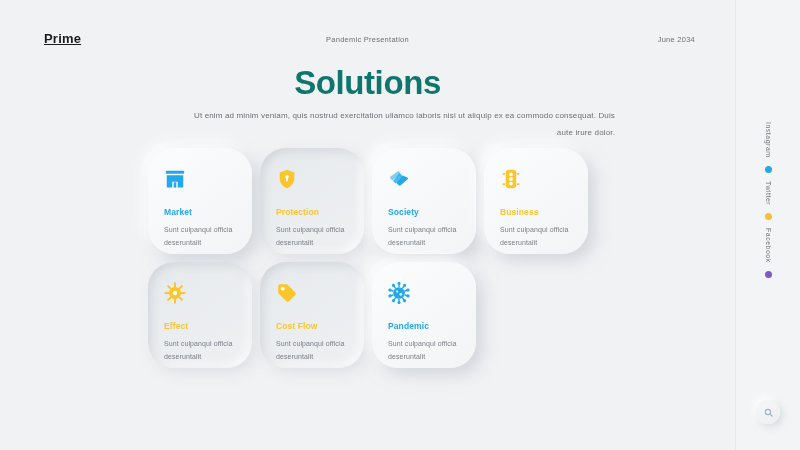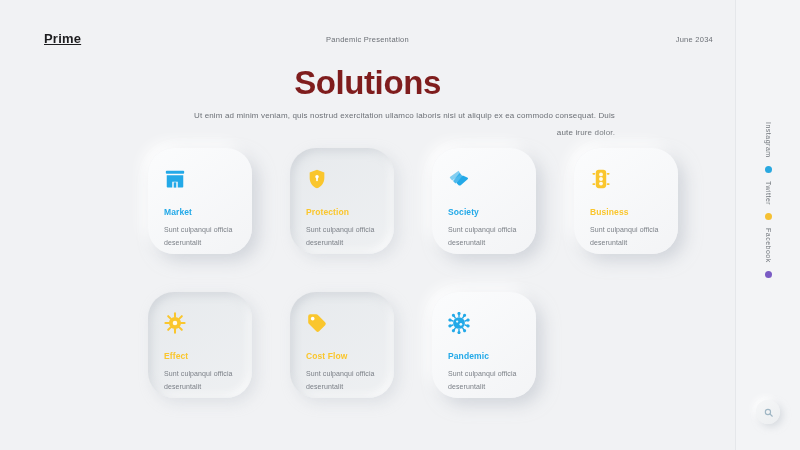--- a/index.html
+++ b/index.html
@@ -17,44 +17,43 @@
   }
   .brand {
     position:absolute; left:44px; top:31px;
     font-size:13px; font-weight:bold; color:#1d1d1f; letter-spacing:.2px;text-decoration:underline;
   }
   .header-center {
     position:absolute; left:0; right:0; top:35px; text-align:center;
     font-size:7.5px; color:#6c7076; letter-spacing:.25px;
   }
   .header-date {
-    position:absolute; right:22px; top:35px;
+    position:absolute; right:40px; top:35px;
     font-size:7.5px; color:#6c7076; letter-spacing:.25px;
   }
 
   
   .title {
     position:absolute; left:0; right:65px; top:64px;
     text-align:center; font-size:33px; font-weight:bold;
-    color:#7f1d1d; letter-spacing:-.4px;
+    color:#0f766e; letter-spacing:-.4px;
   }
   .subtitle {
     position:absolute; left:50%; top:108px; transform:translateX(-50%);
     width:430px; text-align:right;
     font-size:8px; line-height:2.1; color:#6c7076; letter-spacing:.15px;
   }
 
   
   .grid {
     position:absolute; left:148px; top:148px;
     width:448px; height:228px;
     display:grid;
     grid-template-columns:repeat(4, 112px);
     grid-template-rows:repeat(2, 114px);
-    gap:30px;
   }
   .card {
     width:104px; height:106px;
     border-radius:26px;
     padding:20px 0 0 16px;
     position:relative;
   }
   
   .card.raised {
     background:linear-gradient(145deg,#fbfcfd,#f3f4f6);

